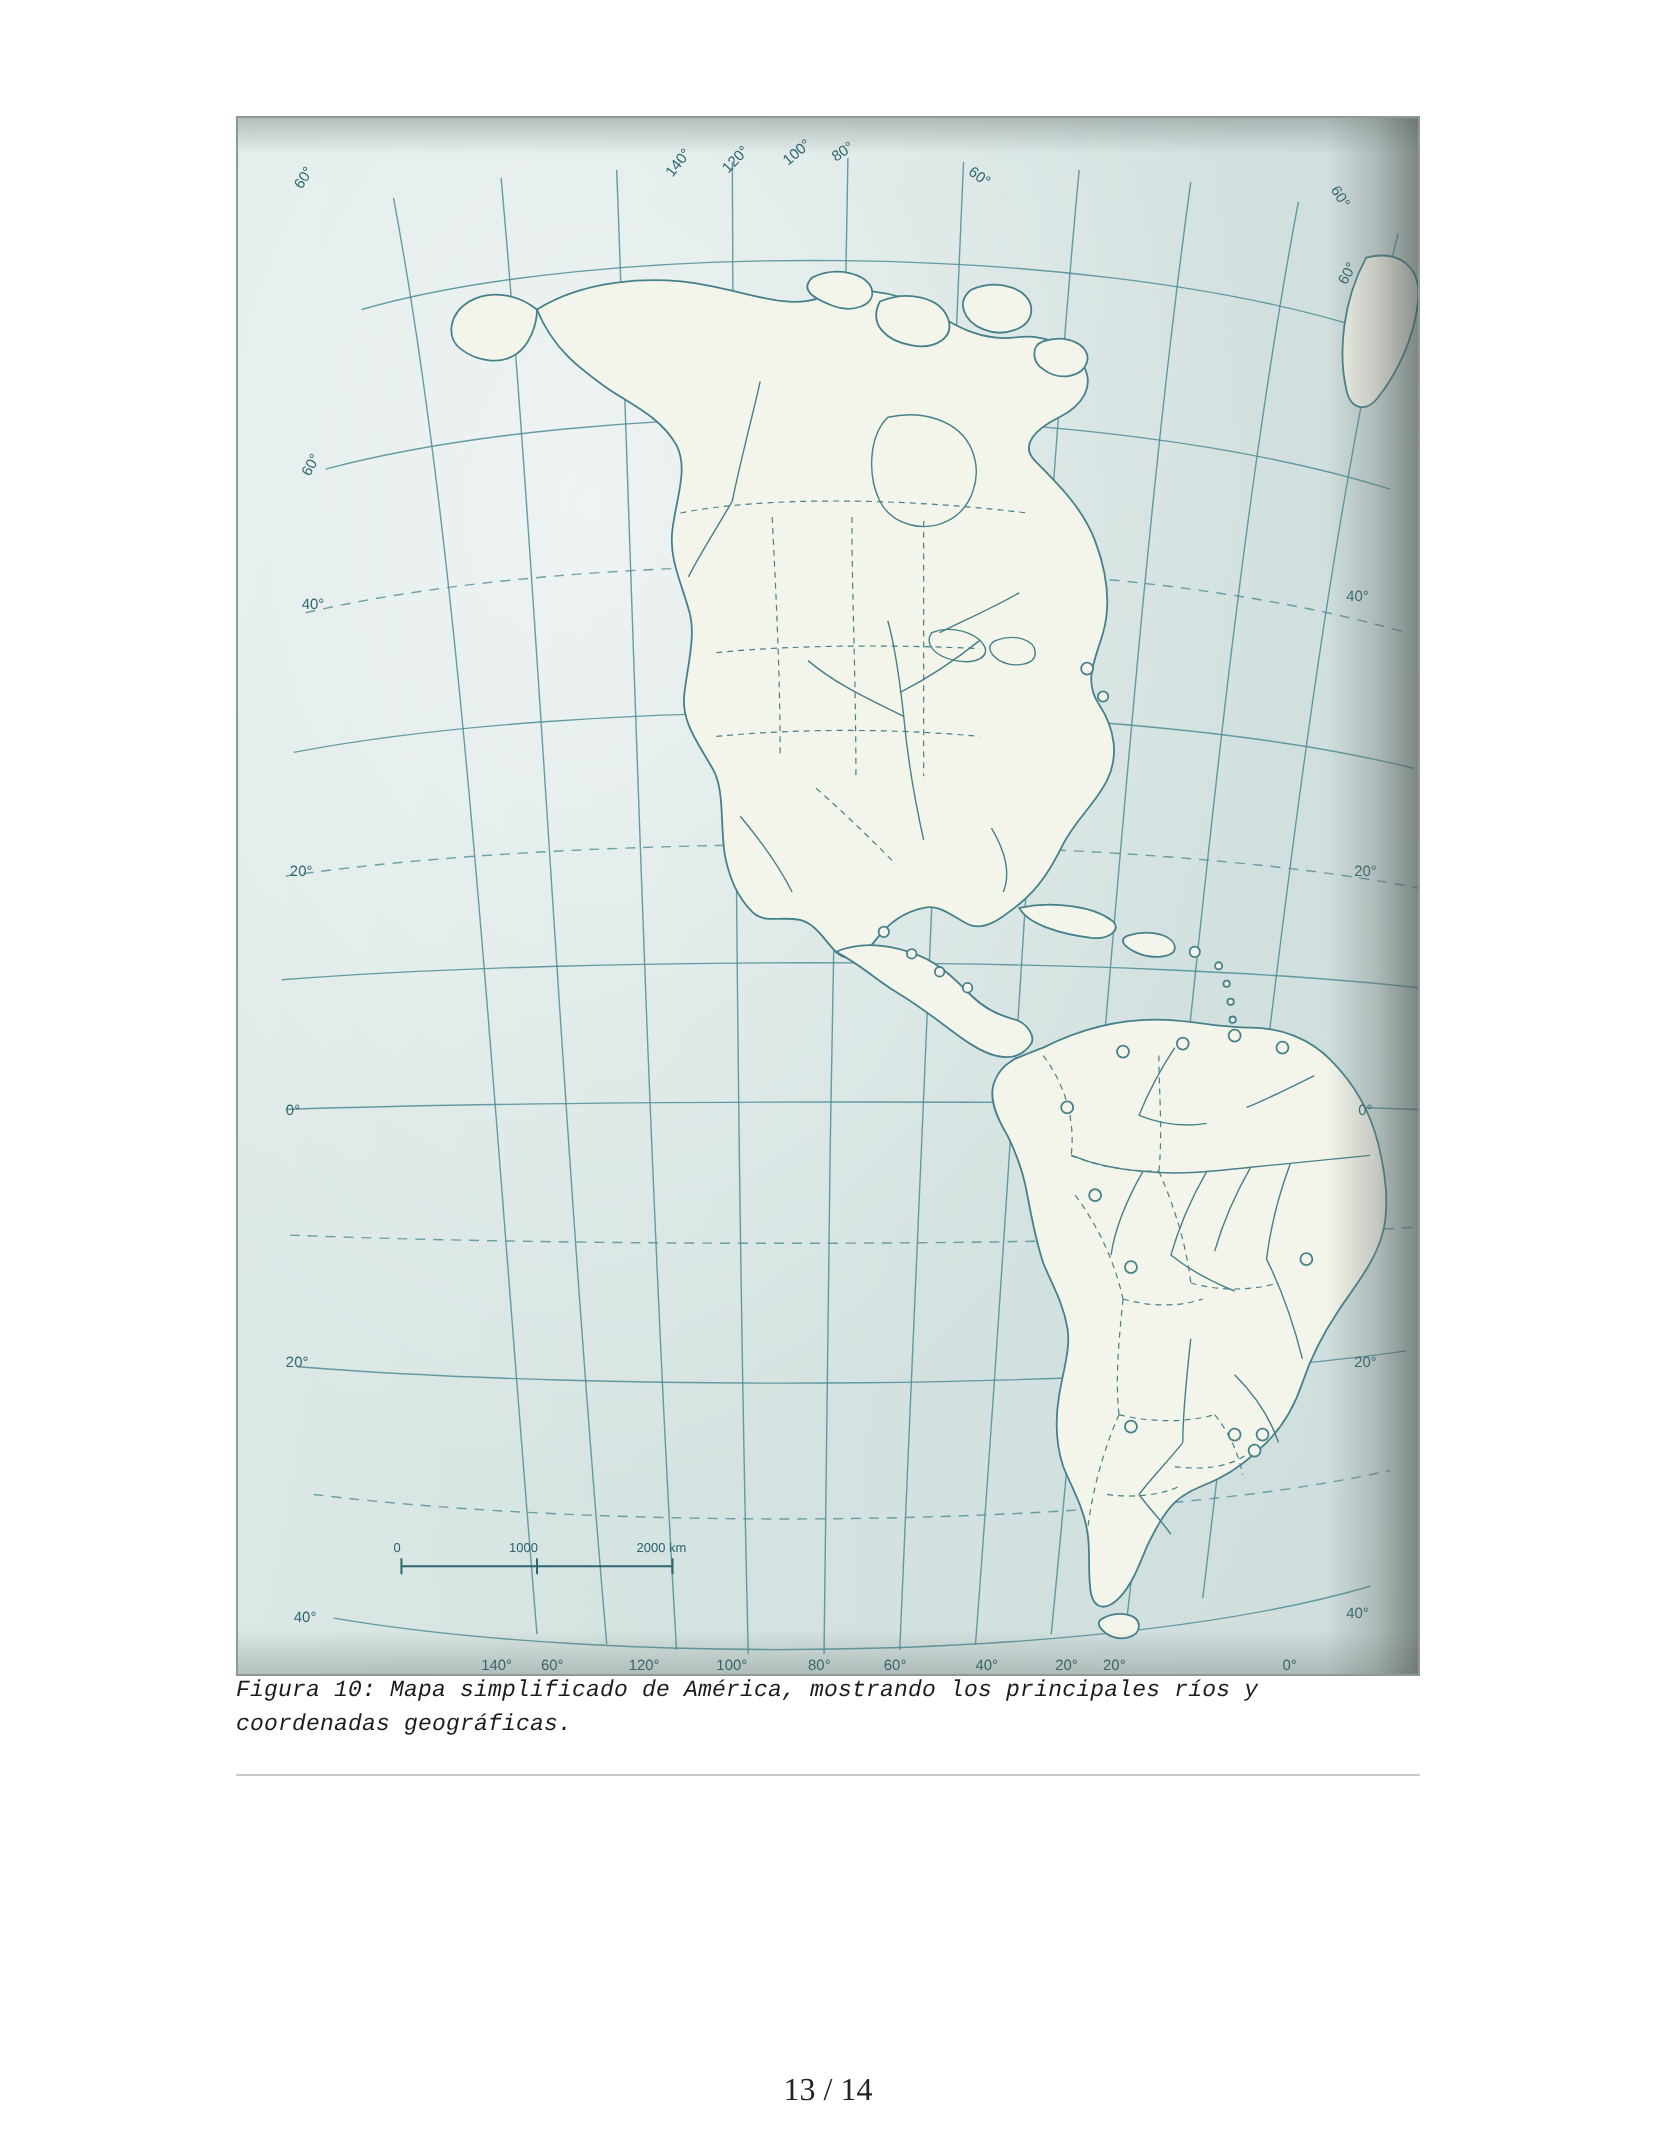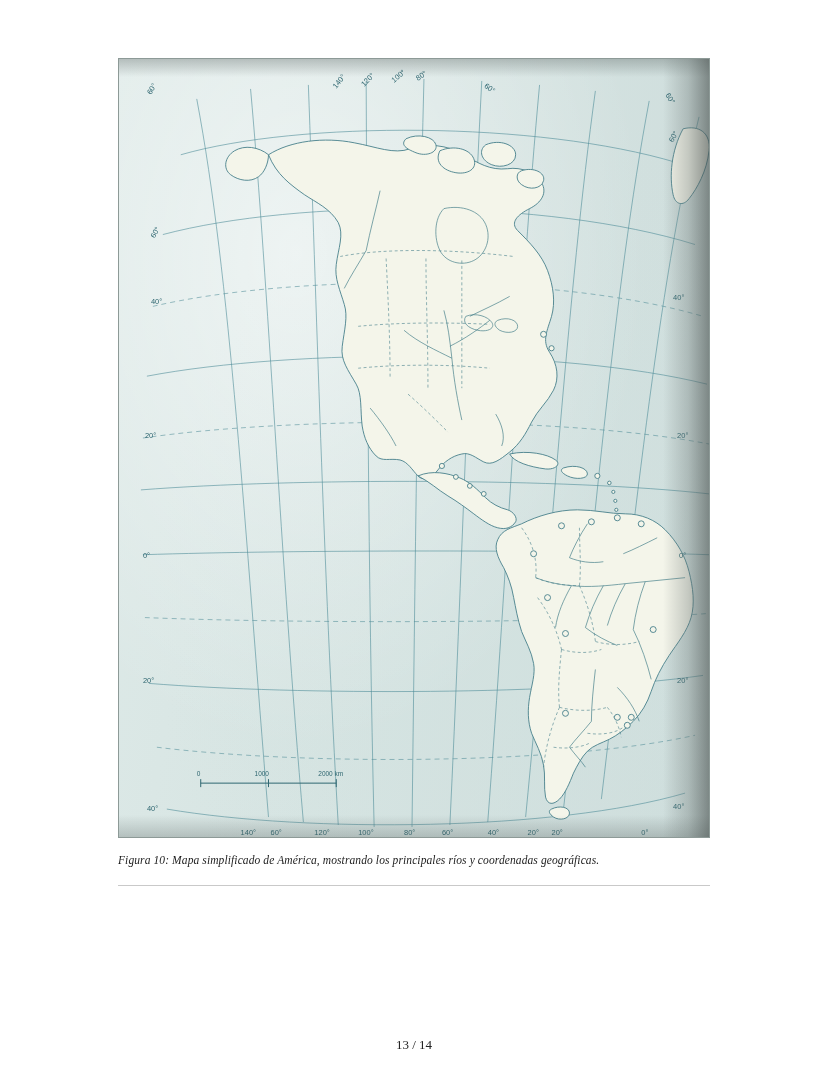--- a/index.html
+++ b/index.html
@@ -81,22 +81,21 @@
 
   .map-svg {
     position: absolute;
     inset: 0;
     width: 100%;
     height: 100%;
     display: block;
   }
 
   .caption {
-    margin-top: 14px;
-    font-family: Liberation Serif, serif;
+    font-family: Liberation Mono, monospace;
     font-style: italic;
     font-size: 11.5px;
     line-height: 1.45;
     color: #1c1c1c;
     letter-spacing: 0.1px;
   }
 
   .rule {
     margin-top: 16px;
     width: 592px;
@@ -105,21 +104,21 @@
   }
 
   
   .footer {
     position: absolute;
     left: 0;
     top: 1037px;
     width: 828px;
     text-align: center;
     font-family: "Liberation Serif", serif;
-    font-size: 13px;
+    font-size: 16px;
     color: #222222;
   }
 
   
 </style>
 </head>
 <body>
 
 <div class="page">
 

